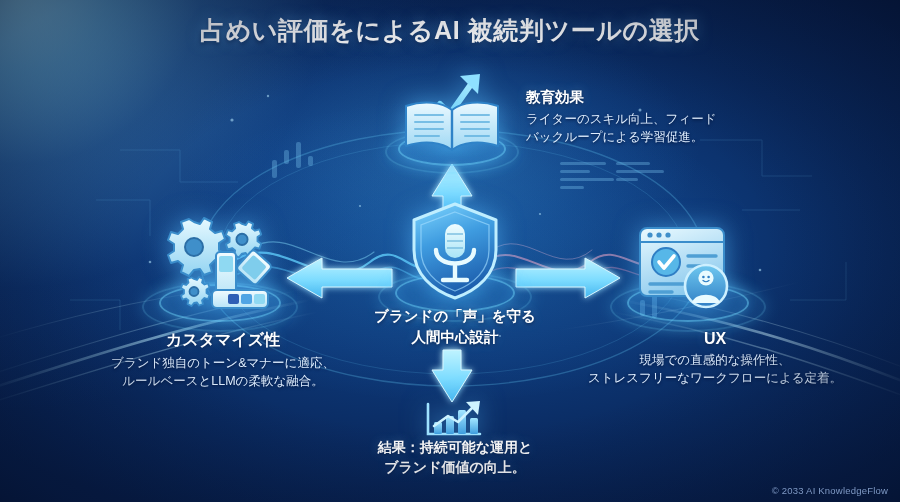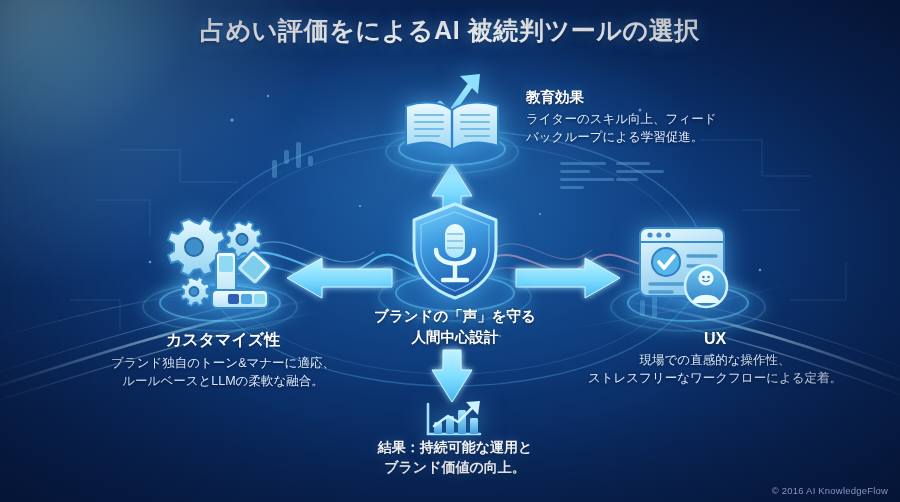--- a/index.html
+++ b/index.html
@@ -427,14 +427,14 @@
     </svg>
   </div>
 
   <div class="blk" id="result">
     <div class="lbl-head">結果：持続可能な運用と</div>
     <div class="lbl-head">ブランド価値の向上。</div>
   </div>
 
   <div class="bg-layer vignette"></div>
 
-  <div class="copyright">© 2016 AI KnowledgeFlow</div>
+  <div class="copyright">© 2033 AI KnowledgeFlow</div>
 </div>
 
 </body></html>

